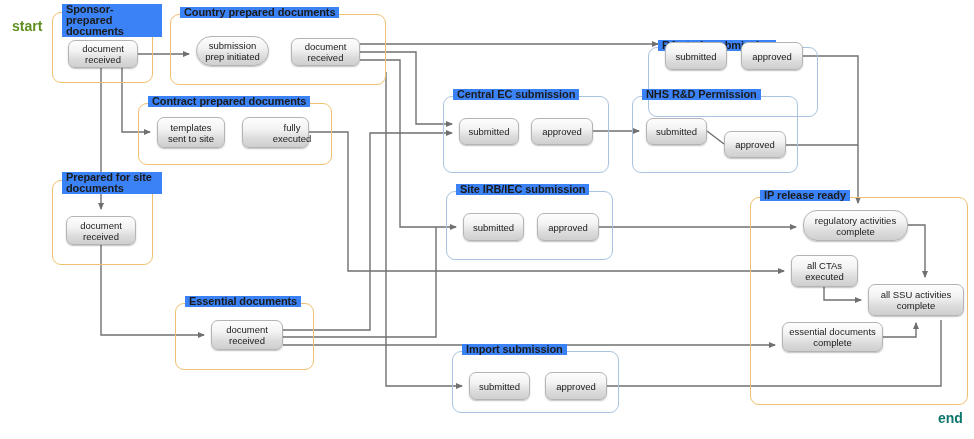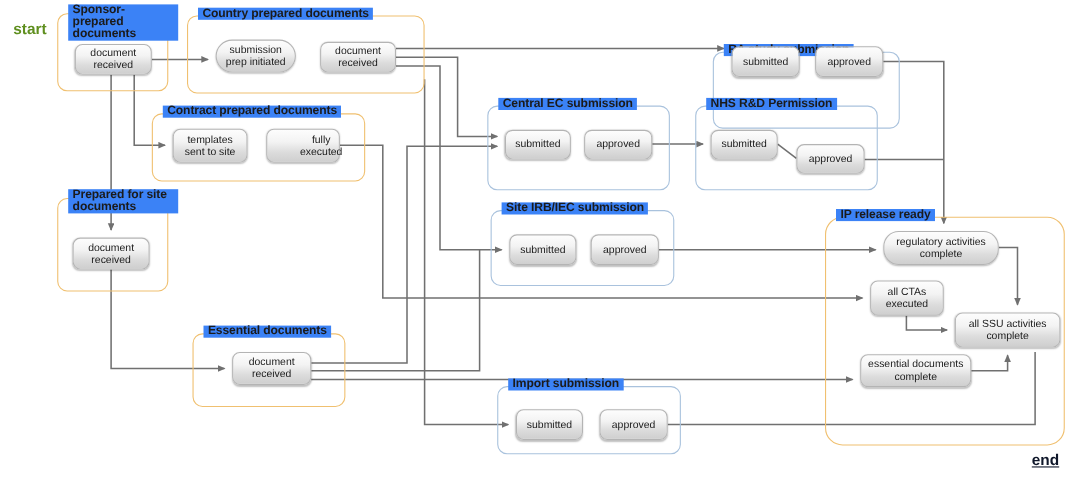--- a/index.html
+++ b/index.html
@@ -16,21 +16,21 @@
 
   .node{position:absolute;box-sizing:border-box;border-radius:7px;
     border:1px solid #b4b4b4;
     background:linear-gradient(to bottom,#fdfdfd 0%,#f3f3f3 38%,#dcdcdc 70%,#cfcfcf 100%);
     box-shadow:0 1px 1.5px rgba(0,0,0,.25);
     display:flex;align-items:center;justify-content:center;text-align:center;
     font-size:9.5px;color:#1a1a1a;line-height:11px;padding:2px 3px;}
 
   .endpoint{position:absolute;font-size:14px;font-weight:bold;}
   #start-label{color:#5f8f1f;}
-  #end-label{color:#0f172a;text-decoration:underline;}
+  #end-label{color:#0f766e;}
 </style>
 </head>
 <body>
 
 <div id="canvas">
 
   <svg class="wires" viewBox="0 0 974 439">
     <defs>
       <marker id="ah" markerWidth="7" markerHeight="7" refX="6" refY="3" orient="auto" markerUnits="userSpaceOnUse">
         <path d="M0,0 L7,3 L0,6 z" fill="#707070"></path>
@@ -93,21 +93,21 @@
       </div>
       <div class="group blue" style="left: 632px; top: 96px; width: 166px; height: 77px; text-align: right;">
         <div class="group-title">NHS R&amp;D Permission</div>
       </div>
       <div class="group blue" style="left: 446px; top: 191px; width: 167px; height: 69px;">
         <div class="group-title">Site IRB/IEC submission</div>
       </div>
       <div class="group blue" style="left: 452px; top: 351px; width: 167px; height: 62px;">
         <div class="group-title">Import submission</div>
       </div>
-      <div class="group orange" style="left: 750px; top: 197px; width: 218px; height: 208px; border-radius: 16px;">
+      <div class="group orange" style="left: 750px; top: 197px; width: 218px; height: 208px;">
         <div class="group-title">IP release ready</div>
       </div>
     </div>
   <div id="nodes-layer">
       <div class="node" style="left: 68px; top: 40px; width: 70px; height: 28px;">document received</div>
       <div class="node" style="left: 196px; top: 36px; width: 73px; height: 30px; border-radius: 15px;">submission prep initiated</div>
       <div class="node" style="left: 291px; top: 38px; width: 69px; height: 28px;">document received</div>
       <div class="node" style="left: 157px; top: 117px; width: 68px; height: 31px;">templates sent to site</div>
       <div class="node" style="left: 242px; top: 117px; width: 67px; height: 31px; padding-left: 36px;">fully executed</div>
       <div class="node" style="left: 66px; top: 216px; width: 70px; height: 29px;">document received</div>

